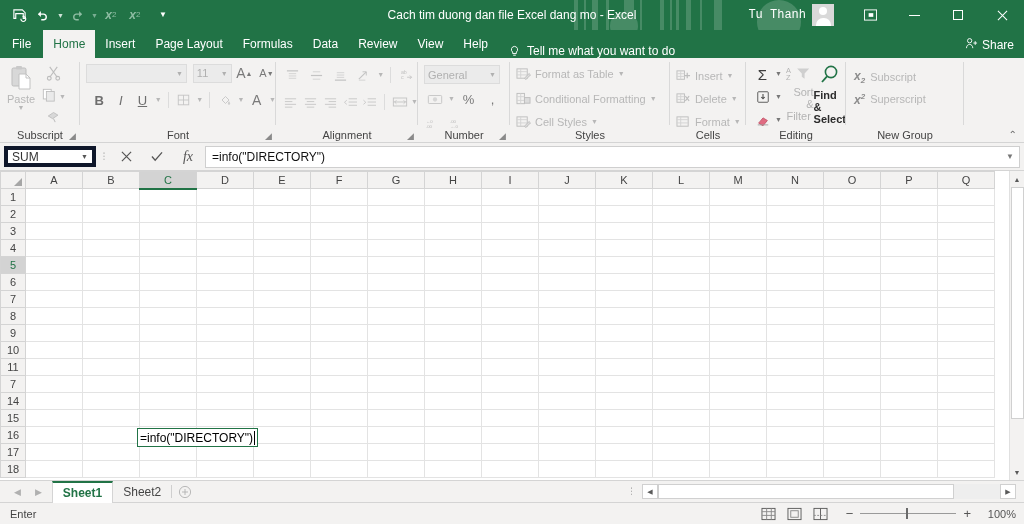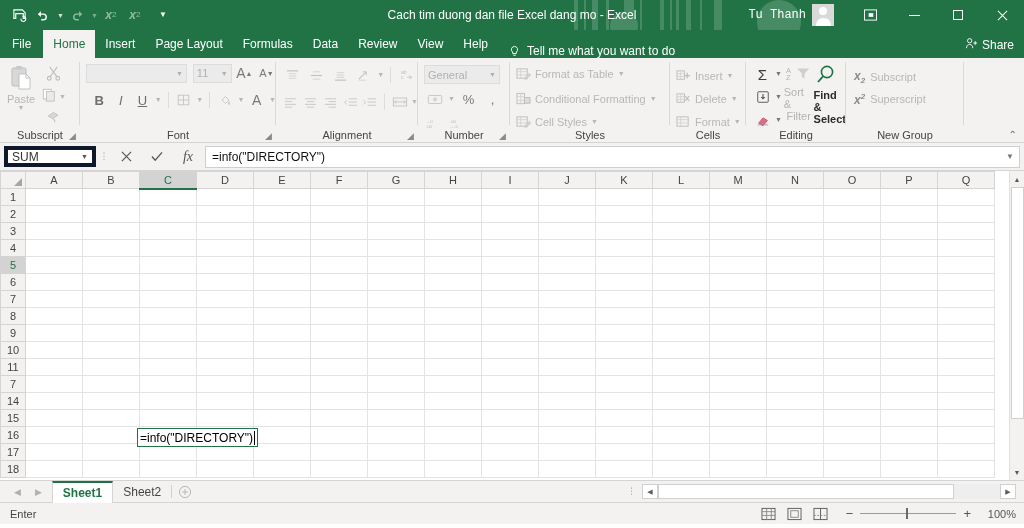--- a/index.html
+++ b/index.html
@@ -636,24 +636,24 @@
           </span>
         </div>
         <div style="display:flex;flex-direction:column;align-items:center;width:32px;padding-top:1px;">
           <span>
             <svg width="26" height="18" viewBox="0 0 28 18">
                 <text x="0" y="8" font-size="8" fill="#b4b4b4" font-family="Liberation Sans">A</text>
                 <text x="0" y="16" font-size="8" fill="#b4b4b4" font-family="Liberation Sans">Z</text>
                 <path d="M12 3h13l-5 5.5V14l-3-2V8.5z" fill="#cfcfcf"></path>
               </svg>
           </span>
-          <span style="font-size:11px;color:#b4b4b4;line-height:12px;">Sort &amp;</span>
+          <span style="font-size:11px;color:#b4b4b4;line-height:12px;text-align:right;">Sort &amp;</span>
           <span style="font-size:11px;color:#b4b4b4;line-height:12px;">Filter</span>
         </div>
-        <div style="display:flex;flex-direction:column;align-items:flex-start;width:34px;padding-top:0px;">
+        <div style="display:flex;flex-direction:column;align-items:center;width:34px;padding-top:0px;">
           <span>
             <svg width="24" height="22" viewBox="0 0 24 22">
                 <circle cx="13" cy="8" r="5.6" fill="none" stroke="#217346" stroke-width="1.6"></circle>
                 <path d="M9 12.3L4 18" stroke="#217346" stroke-width="1.8"></path>
               </svg>
           </span>
           <span style="font-size:11px;color:#2b2b2b;line-height:12px;font-weight:bold;">Find &amp;</span>
           <span style="font-size:11px;color:#2b2b2b;line-height:12px;font-weight:bold;">Select</span>
         </div>
       </div>

